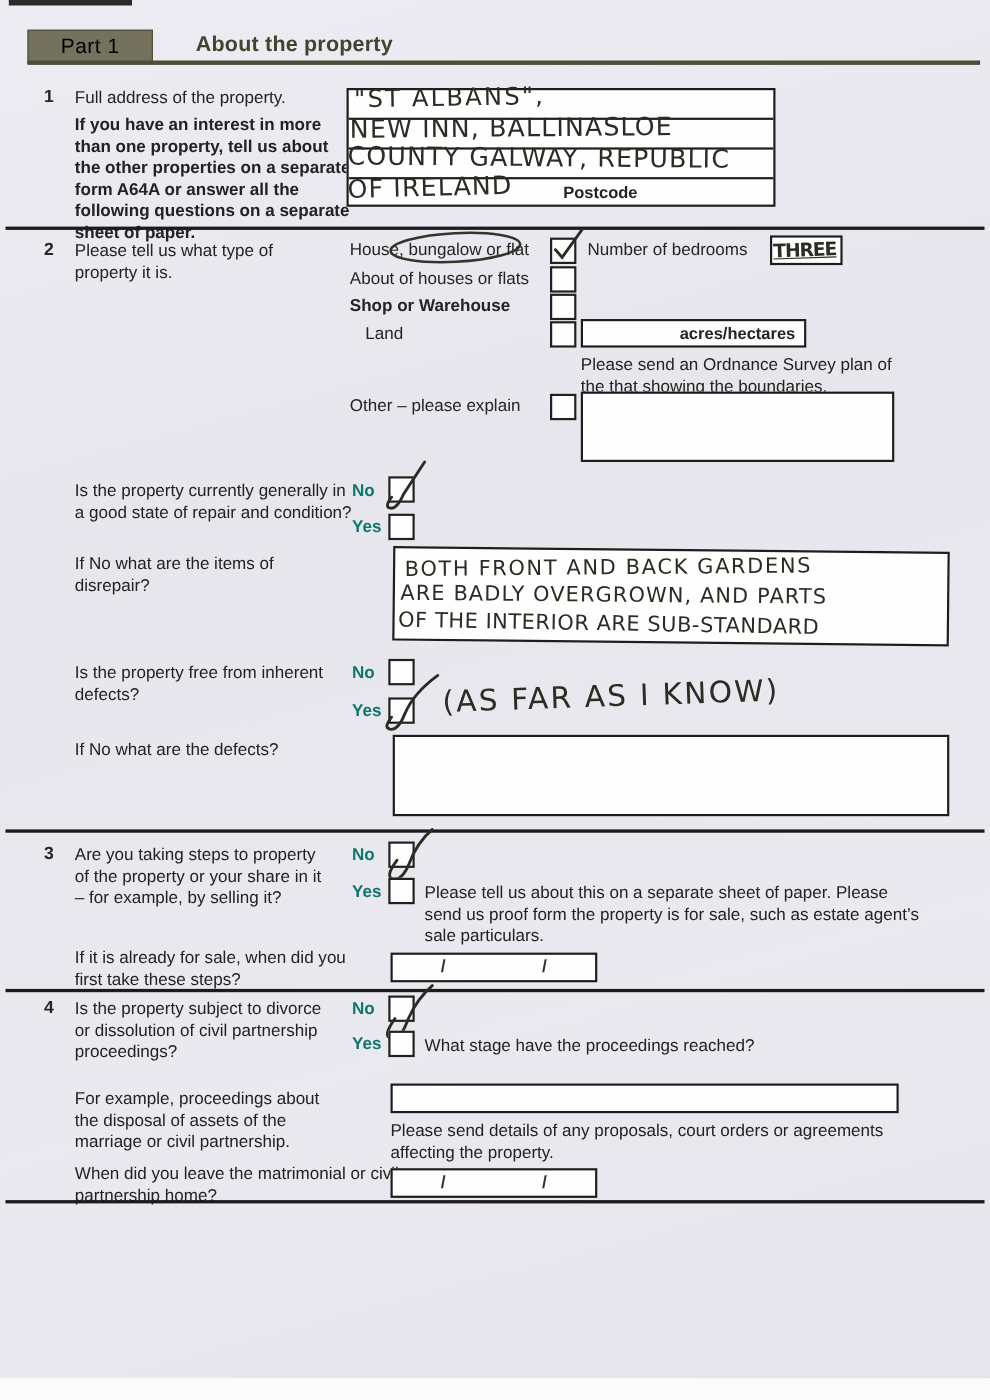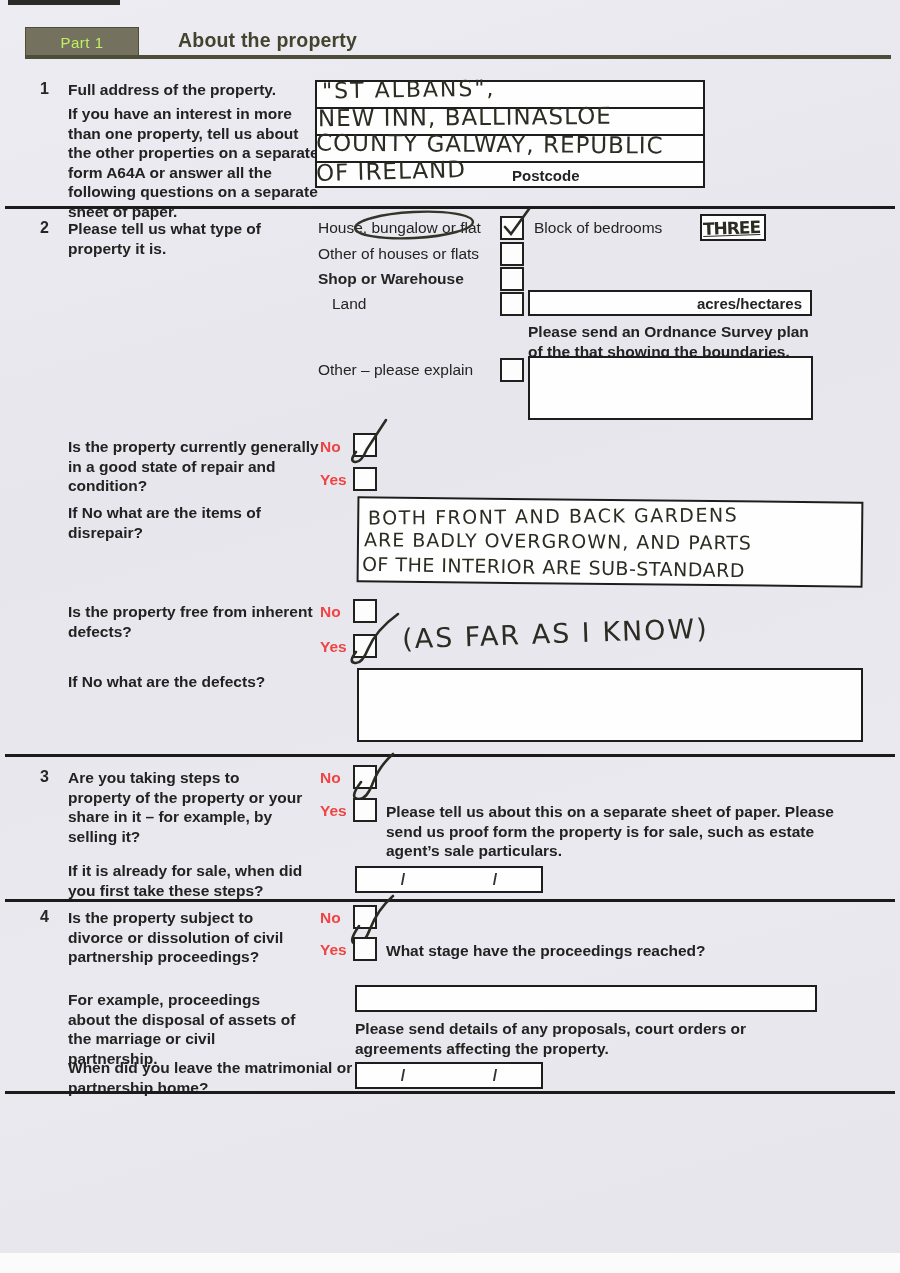--- a/index.html
+++ b/index.html
@@ -3,41 +3,41 @@
 <meta charset="utf-8">
 <style>
   html,body{margin:0;padding:0;}
   body{
     width:900px;height:1273px;position:relative;overflow:hidden;
     font-family:"Liberation Sans",sans-serif;color:#1e1e1e;
     background:linear-gradient(165deg,#edecf2 0%,#e7e6ed 35%,#eae9ef 70%,#e6e5eb 100%);
   }
   .abs{position:absolute;}
   .q-num{font-weight:bold;font-size:16px;color:#262626;}
-  .q{font-weight:bold;font-size:15.5px;line-height:19.5px;color:#222;}
+  .q{font-weight:normal;font-size:15.5px;line-height:19.5px;color:#222;}
   .opt{font-size:15.5px;color:#242424;}
-  .yn{font-weight:bold;font-size:15.5px;color:#ef4444;}
+  .yn{font-weight:bold;font-size:15.5px;color:#0f766e;}
   .cb{position:absolute;width:20px;height:20px;border:2px solid #202020;background:#fdfdfd;}
   .box{position:absolute;background:#fefefe;border:2px solid #1d1d1d;box-sizing:border-box;}
   .hw{font-family:"DejaVu Sans",sans-serif;color:#2c2c23;white-space:nowrap;font-weight:500;}
   .divider{position:absolute;left:5px;width:890px;background:#1b1b1b;}
   .addr-row{height:25px;border-bottom:2px solid #1d1d1d;}
   .addr-row:last-child{border-bottom:none;border-radius:10px;}
   .datebox{display:flex;align-items:center;justify-content:space-around;font-size:16px;font-weight:bold;color:#333;}
   svg{position:absolute;overflow:visible;}
   .inklabel{font-weight:bold;font-size:15px;color:#232323;}
 </style>
 </head>
 <body>
 
 <div class="abs" style="left:8px;top:0;width:112px;height:5px;background:#2a2a28;"></div>
 
 <div class="abs" style="left:25px;top:27px;width:112px;height:29px;background:#74725e;border:1px solid #4e4d39;
             display:flex;align-items:center;justify-content:center;">
-  <span style="color:#bef264;font-size:15px;letter-spacing:0.5px;">Part 1</span>
+  <span style="color:#000000;font-size:19px;letter-spacing:0.5px;">Part 1</span>
 </div>
 <div class="abs" style="left:178px;top:29px;font-size:19.5px;font-weight:bold;color:#44432e;letter-spacing:0.2px;">About the property</div>
 <div class="abs" style="left:25px;top:55px;width:866px;height:4px;background:#4e4d39;"></div>
 
 <div class="abs q-num" style="left:40px;top:80px;">1</div>
 <div class="abs q" style="left:68px;top:80px;width:250px;">Full address of the property.</div>
 <div class="abs q" style="left:68px;top:104px;width:252px;font-weight:bold;">If you have an interest in more than one property, tell us about the other properties on a separate form A64A or answer all the following questions on a separate sheet of paper.</div>
 
 <div class="box" style="left:315px;top:80px;width:390px;height:108px;">
   <div class="addr-row"></div>
@@ -61,33 +61,33 @@
 <div class="abs opt" style="left:318px;top:219px;">House, bungalow or flat</div>
 <div class="cb" style="left:500px;top:216px;"></div>
 <svg style="left:498px;top:205px;" width="36" height="36" viewBox="0 0 36 36">
   <path d="M7,22 L13,29 L31,4" fill="none" stroke="#2b2b23" stroke-width="2.6" stroke-linecap="round"></path>
 </svg>
 
 <svg style="left:352px;top:206px;" width="126" height="36" viewBox="0 0 126 36">
   <ellipse cx="62" cy="19" rx="59" ry="13" fill="none" stroke="#34342a" stroke-width="2.4" transform="rotate(-3 62 19)"></ellipse>
 </svg>
 
-<div class="abs opt" style="left:534px;top:219px;">Block of bedrooms</div>
+<div class="abs opt" style="left:534px;top:219px;">Number of bedrooms</div>
 <div class="box" style="left:700px;top:214px;width:66px;height:27px;"></div>
 <div class="abs hw" style="left:703px;top:218px;font-size:17px;font-weight:bold;letter-spacing:-1px;transform:rotate(-2deg);text-decoration:underline;">THREE</div>
 
-<div class="abs opt" style="left:318px;top:245px;">Other of houses or flats</div>
+<div class="abs opt" style="left:318px;top:245px;">About of houses or flats</div>
 <div class="cb" style="left:500px;top:242px;"></div>
 
 <div class="abs opt" style="left:318px;top:270px;font-weight:bold;">Shop or Warehouse</div>
 <div class="cb" style="left:500px;top:267px;"></div>
 
 <div class="abs opt" style="left:332px;top:295px;">Land</div>
 <div class="cb" style="left:500px;top:292px;"></div>
-<div class="box" style="left:528px;top:290px;width:284px;height:26px;">
+<div class="box" style="left:528px;top:290px;width:205px;height:26px;">
   <span class="inklabel" style="position:absolute;right:8px;top:3px;">acres/hectares</span>
 </div>
 <div class="abs q" style="left:528px;top:322px;width:295px;">Please send an Ordnance Survey plan of the that showing the boundaries.</div>
 
 <div class="abs opt" style="left:318px;top:361px;">Other – please explain</div>
 <div class="cb" style="left:500px;top:358px;"></div>
 <div class="box" style="left:528px;top:356px;width:285px;height:64px;"></div>
 
 <div class="abs q" style="left:68px;top:437px;width:255px;">Is the property currently generally in a good state of repair and condition?</div>
 <div class="abs yn" style="left:320px;top:438px;">No</div>

